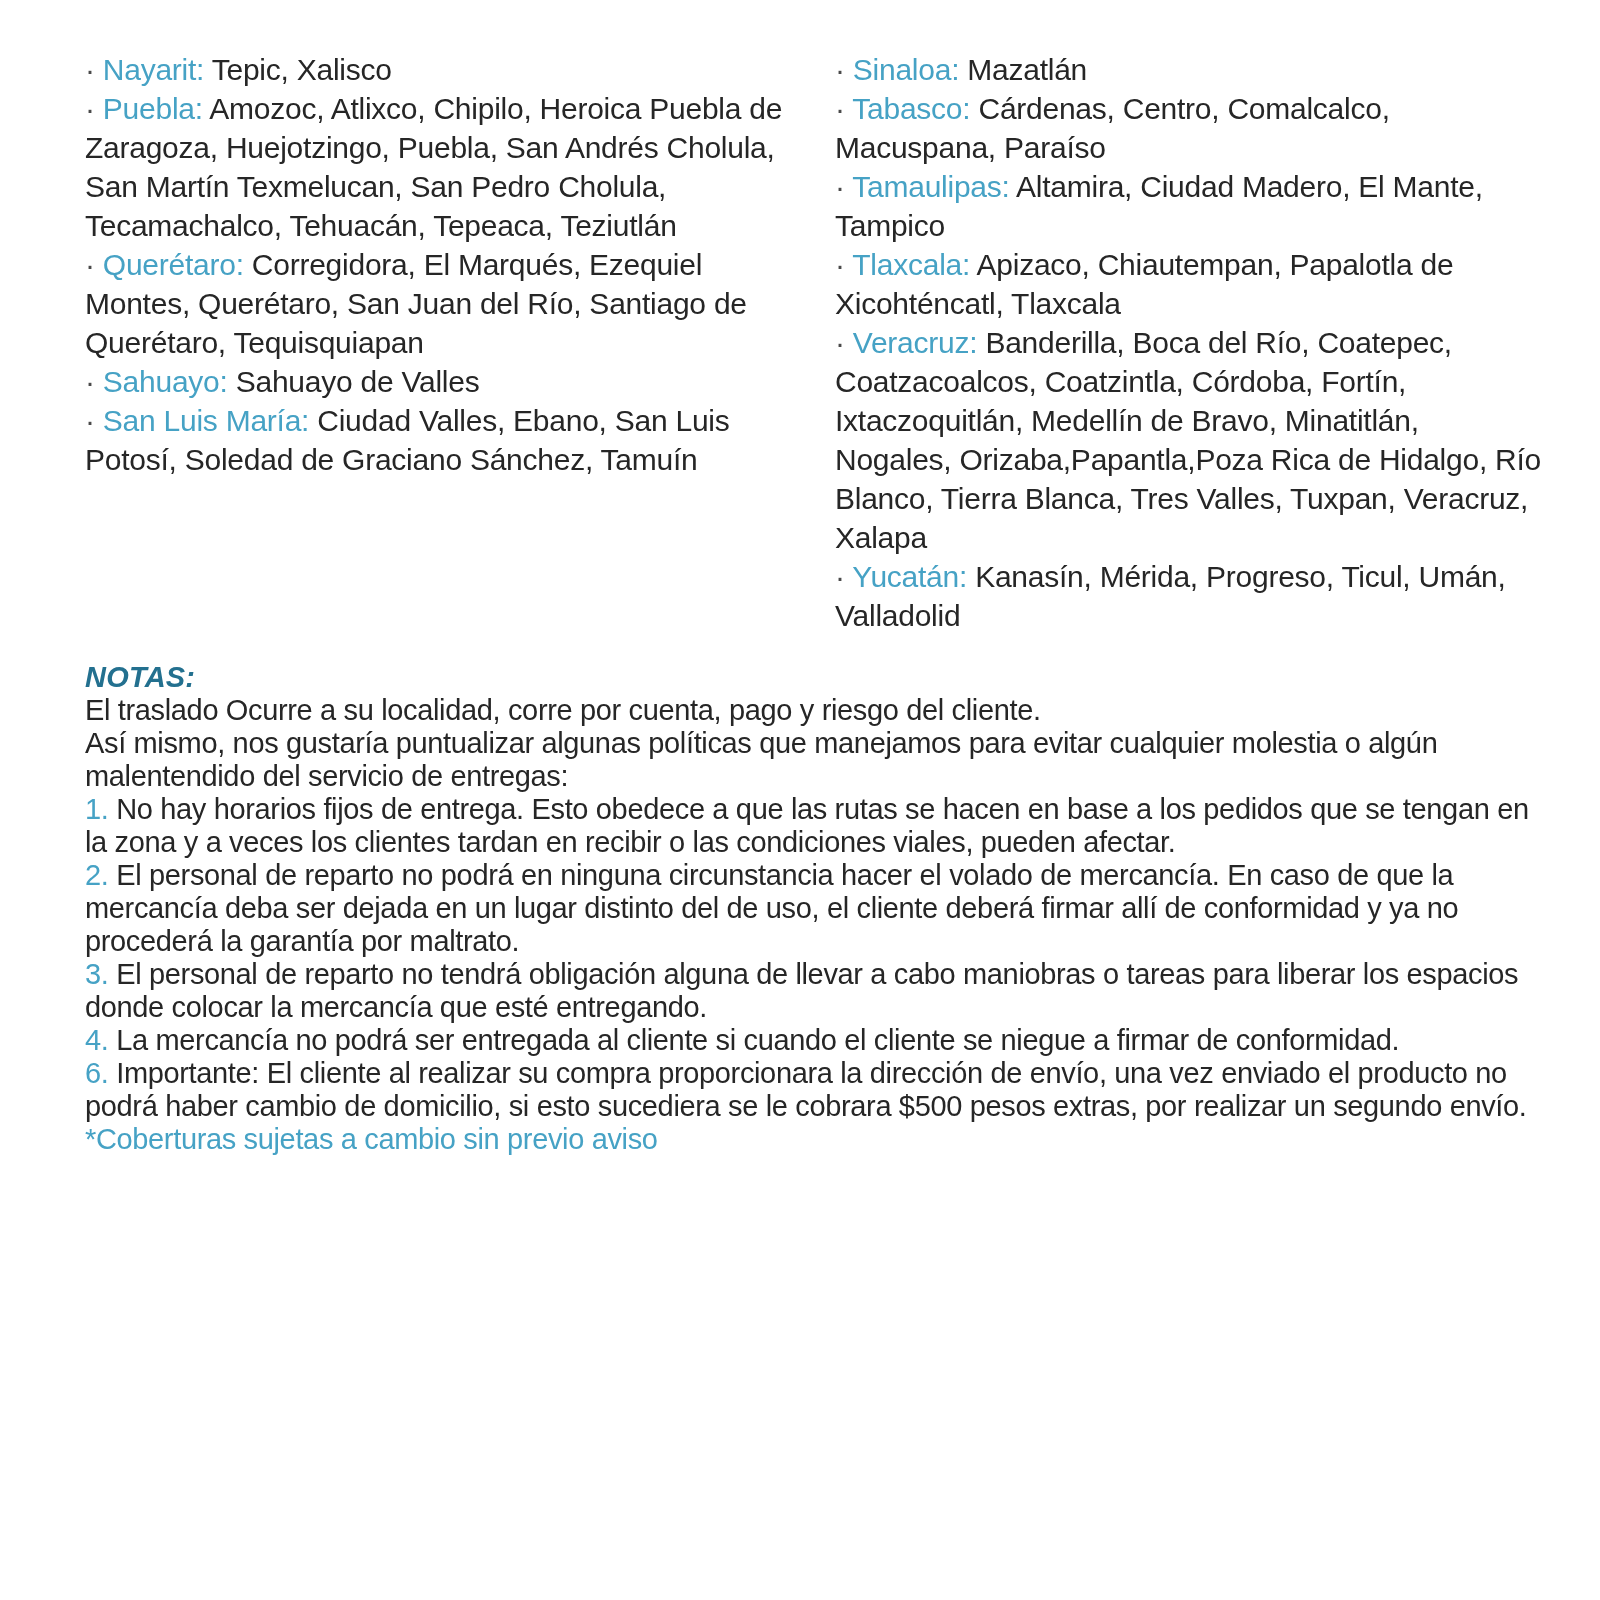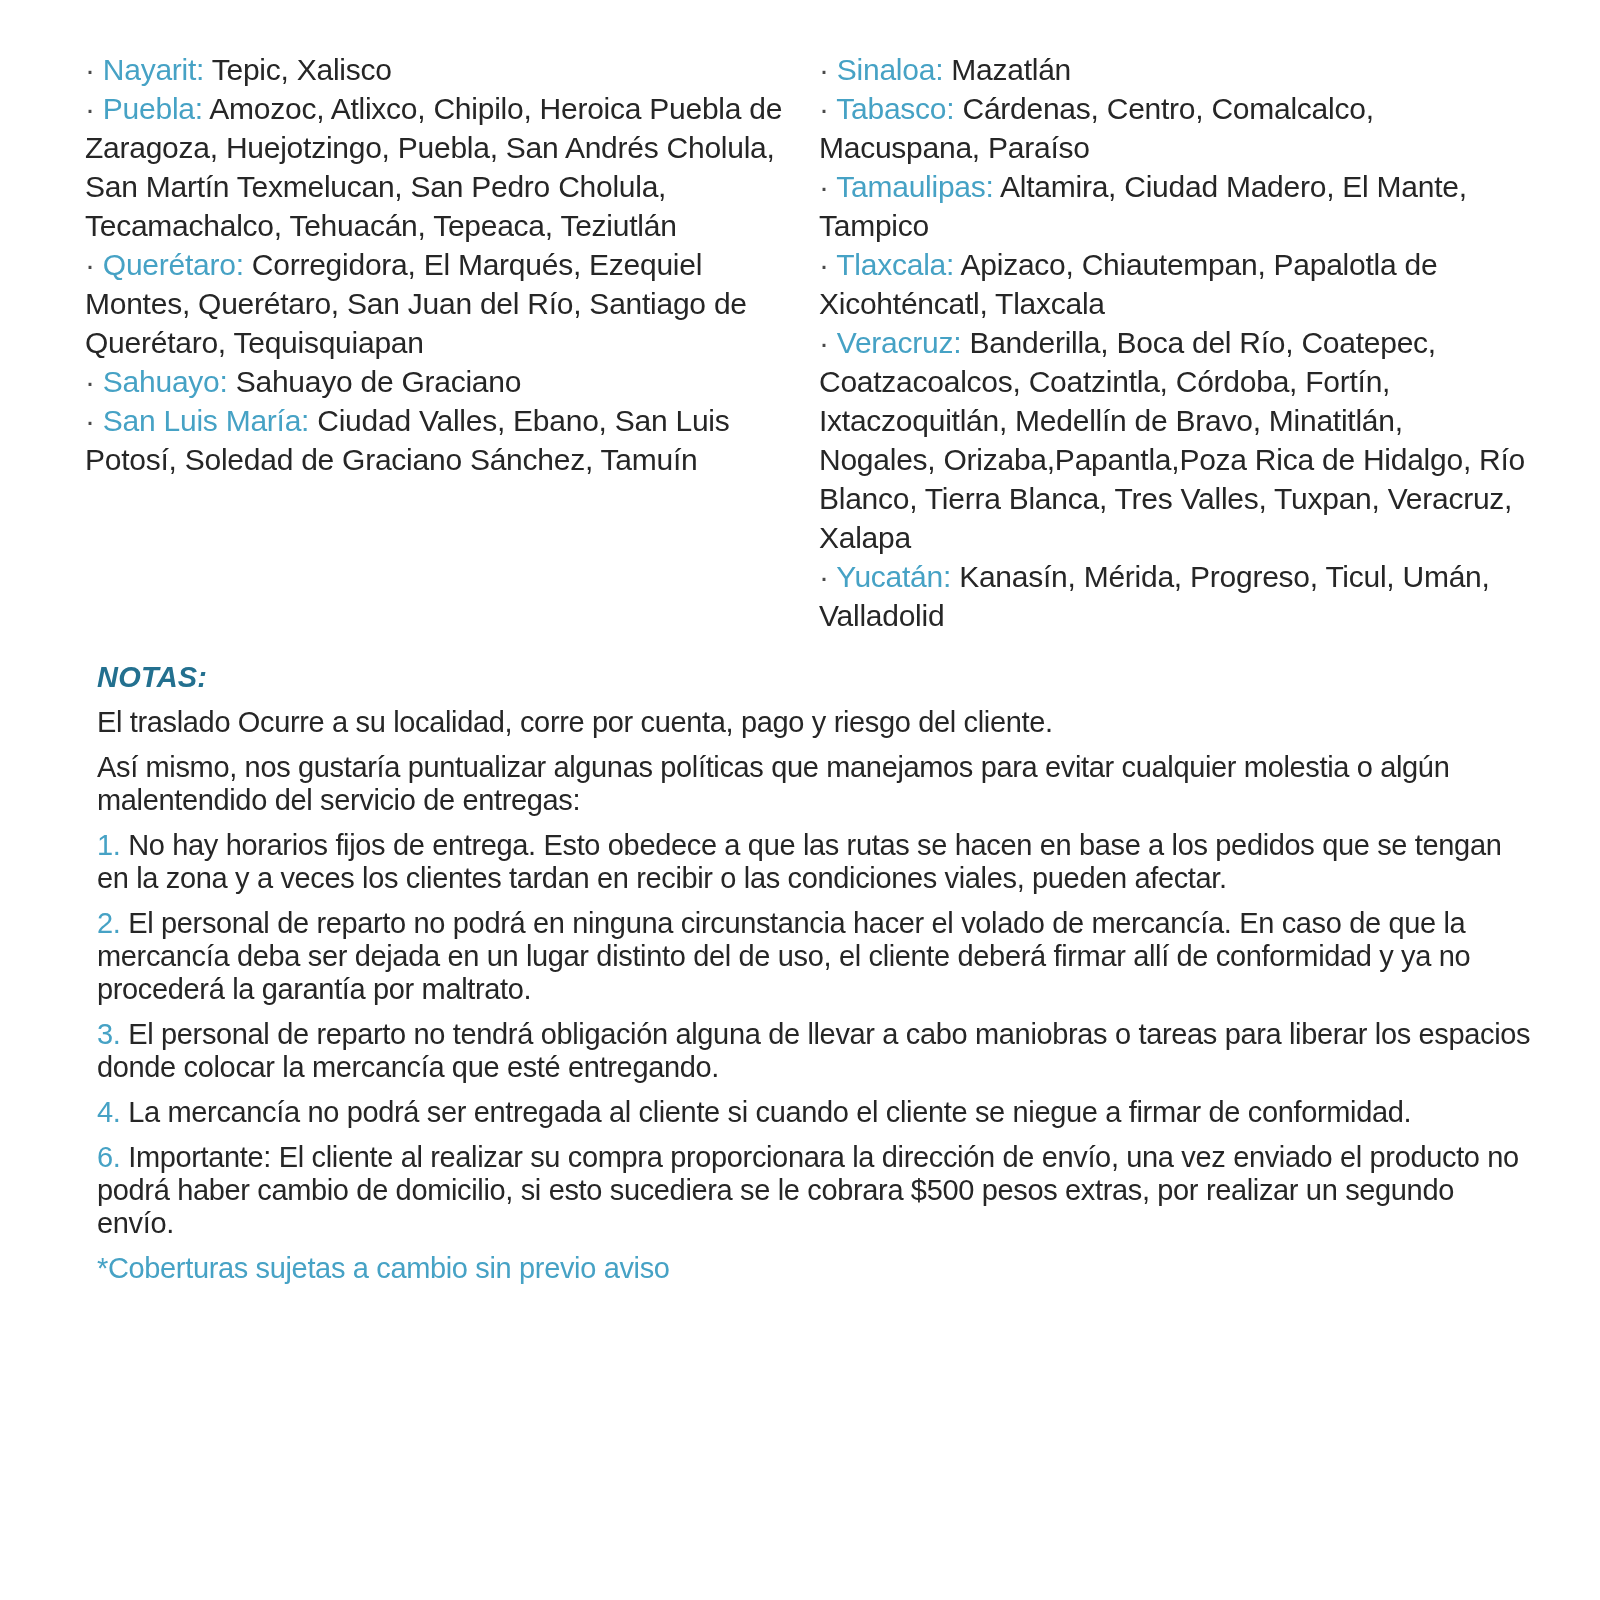--- a/index.html
+++ b/index.html
@@ -13,30 +13,30 @@
   html,body{margin:0;padding:0;background:#ffffff;}
   body{
     width:1600px;height:1600px;overflow:hidden;
     font-family:"Liberation Sans","DejaVu Sans",sans-serif;
     color:var(--body-text);
     -webkit-font-smoothing:antialiased;
   }
   .page{box-sizing:border-box;width:1600px;height:1600px;padding:50px 52px 0 85px;}
 
   
-  .columns{display:flex;gap:26px;align-items:flex-start;}
+  .columns{display:flex;gap:42px;align-items:flex-start;}
   .col{width:708px;font-size:30px;line-height:39px;letter-spacing:-0.25px;}
   .entry{margin:0;}
   .entry::before{content:"· ";color:var(--bullet-gray);}
   .state{color:var(--state-blue);}
   .state::after{content:": ";}
 
   
   .notes{margin-top:26px;width:1462px;font-size:29px;line-height:33px;letter-spacing:-0.35px;}
-  .notes p{margin:12px;}
+  .notes p{margin:0;}
   .notes-title{color:var(--notes-title-blue);font-weight:bold;font-style:italic;letter-spacing:0.2px;}
   .note-num{color:var(--state-blue);}
   .footnote{color:var(--state-blue);}
 
   
   .footer{
     margin:76px auto 0 auto;width:1430px;text-align:center;
     font-style:italic;font-weight:700;
     color:var(--footer-blue);
     font-size:31px;line-height:41px;letter-spacing:0.1px;
@@ -51,21 +51,21 @@
   <div class="columns">
     <div class="col">
   <p class="entry"><span class="state">Nayarit</span><span class="cities">Tepic, Xalisco</span></p>
 
 
 
   <p class="entry"><span class="state">Puebla</span><span class="cities">Amozoc, Atlixco, Chipilo, Heroica Puebla de Zaragoza, Huejotzingo, Puebla, San Andrés Cholula, San Martín Texmelucan, San Pedro Cholula, Tecamachalco, Tehuacán, Tepeaca, Teziutlán</span></p>
 
   <p class="entry"><span class="state">Querétaro</span><span class="cities">Corregidora, El Marqués, Ezequiel Montes, Querétaro, San Juan del Río, Santiago de Querétaro, Tequisquiapan</span></p>
 
-  <p class="entry"><span class="state">Sahuayo</span><span class="cities">Sahuayo de Graciano</span></p>
+  <p class="entry"><span class="state">Sahuayo</span><span class="cities">Sahuayo de Valles</span></p>
 
   <p class="entry"><span class="state">San Luis María</span><span class="cities">Ciudad Valles, Ebano, San Luis Potosí, Soledad de Graciano Sánchez, Tamuín</span></p>
 </div>
     <div class="col">
   <p class="entry"><span class="state">Sinaloa</span><span class="cities">Mazatlán</span></p>
 
   <p class="entry"><span class="state">Tabasco</span><span class="cities">Cárdenas, Centro, Comalcalco, Macuspana, Paraíso</span></p>
 
   <p class="entry"><span class="state">Tamaulipas</span><span class="cities">Altamira, Ciudad Madero, El Mante, Tampico</span></p>
 

